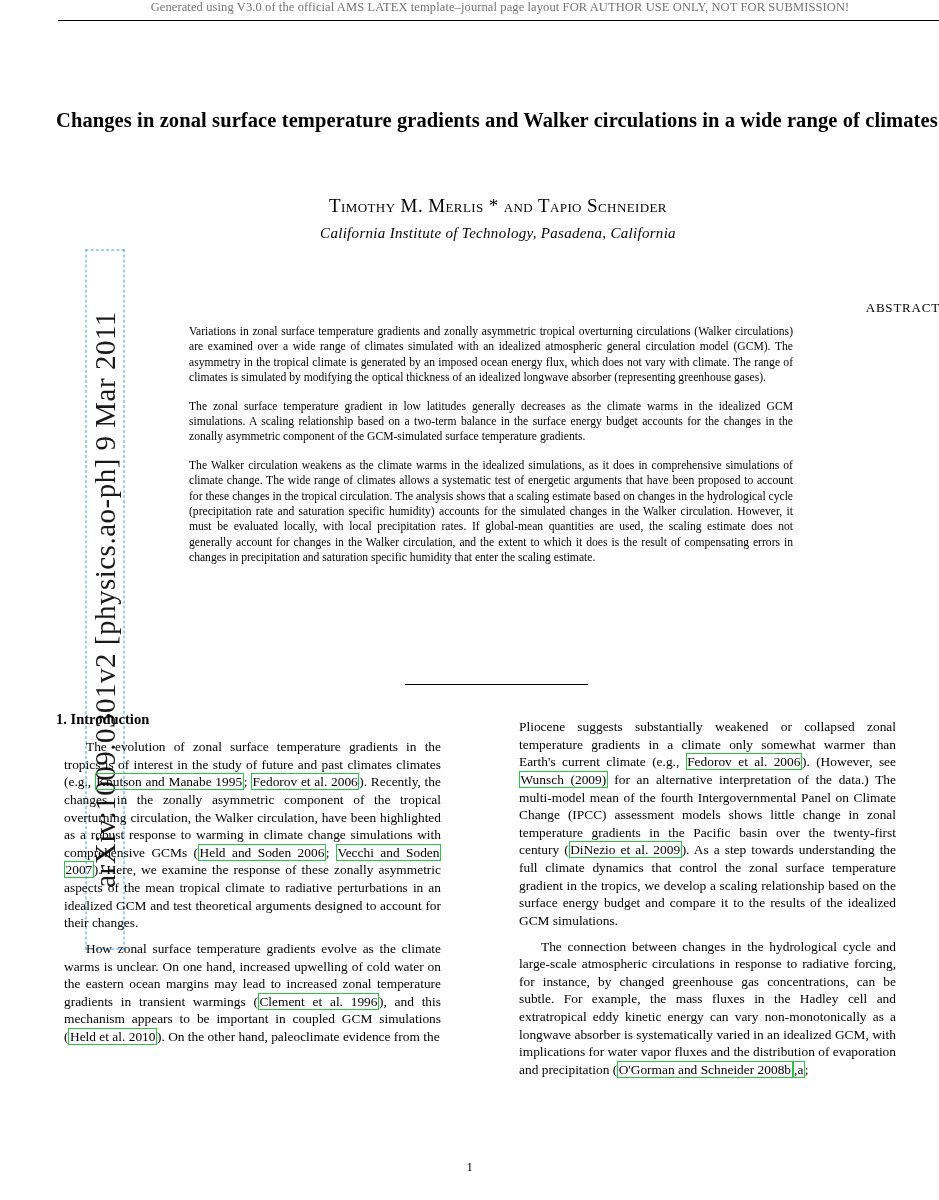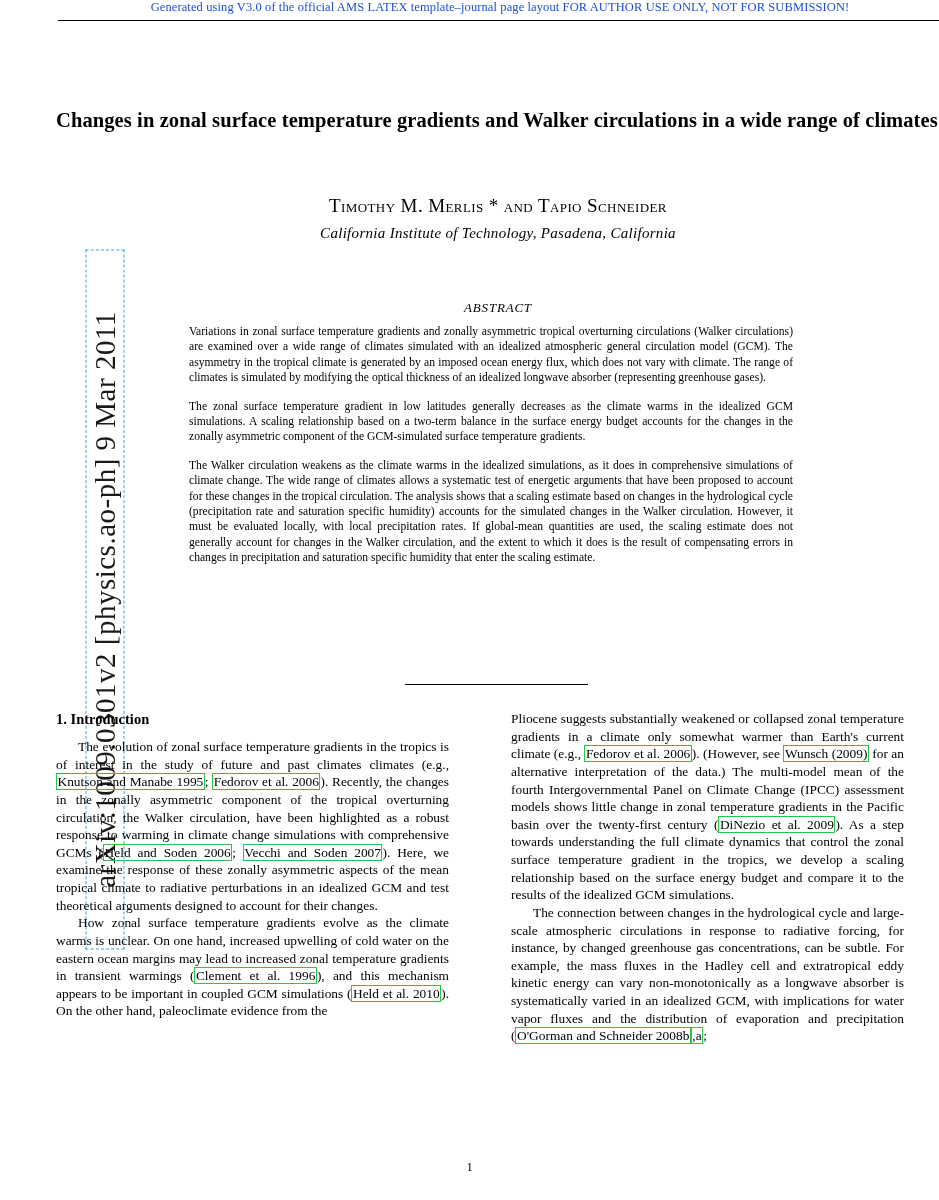--- a/index.html
+++ b/index.html
@@ -17,21 +17,21 @@
   }
 
   
   .header-banner {
     position: absolute;
     top: 0px;
     left: 60px;
     width: 880px;
     text-align: center;
     font-size: 12.5px;
-    color: #1d4ed8;
+    color: #737373;
     letter-spacing: 0.1px;
     white-space: nowrap;
   }
   .header-rule {
     position: absolute;
     top: 20px;
     left: 58px;
     width: 882px;
     border-top: 1.2px solid #000000;
   }
@@ -86,25 +86,24 @@
     font-style: italic;
     letter-spacing: 0.3px;
   }
 
   
   .abstract-head {
     position: absolute;
     top: 300px;
     left: 56px;
     width: 884px;
-    text-align: center;
+    text-align: right;
     font-size: 13px;
     font-variant: small-caps;
     letter-spacing: 0.8px;
-    font-style: italic;
   }
   .abstract-body {
     position: absolute;
     top: 324px;
     left: 189px;
     width: 620px;
     font-size: 11.6px;
     line-height: 1.33;
     text-align: justify;
   }
@@ -132,21 +131,21 @@
   }
   .col-left  { left: 56px; }
   .col-right { left: 511px; }
 
   .sec-head {
     font-size: 14.5px;
     font-weight: bold;
     margin: 0 0 9px 0;
   }
   .col p {
-    margin: 0;
+    margin: 8px;
     text-indent: 22px;
   }
   .col p.noindent { text-indent: 0; }
 
   
   .cite {
     border: 1.1px solid #2fc24a;
     padding: 0 0.5px;
     box-decoration-break: clone;
     -webkit-box-decoration-break: clone;

